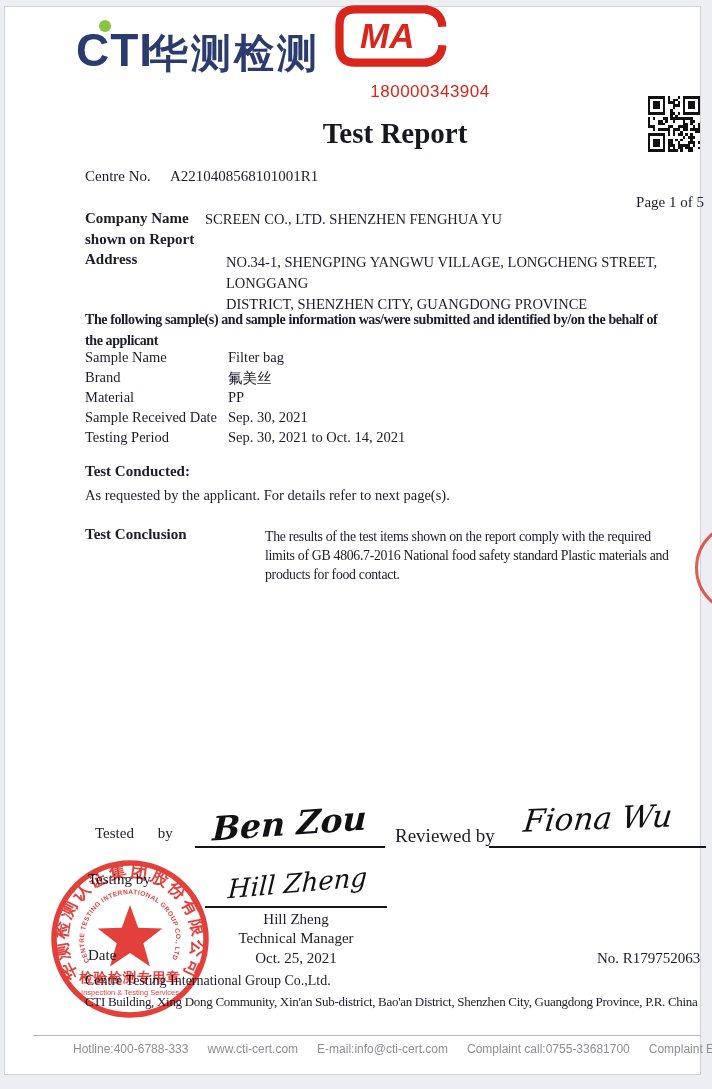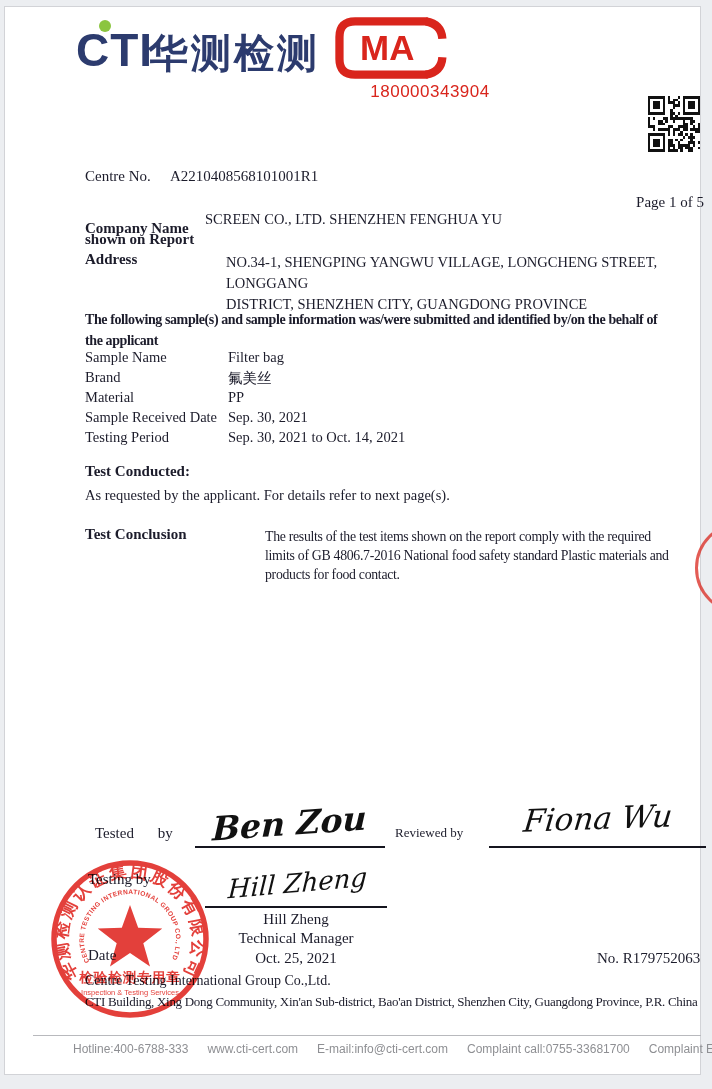--- a/index.html
+++ b/index.html
@@ -25,21 +25,21 @@
 </head>
 <body>
 
 <div class="screen">
   <div class="page"></div>
 
   <div class="abs navy b sans" style="left:36px;top:27px;font-size:46px;letter-spacing:1px;line-height:1;">CTI</div>
   <div class="abs" style="left:99px;top:20px;width:12px;height:12px;border-radius:50%;background:#8bc53f;"></div>
   <div class="abs navy b" style="left:148px;top:34px;font-size:40px;letter-spacing:3px;line-height:1;">华测检测</div>
 
-  <div class="abs" style="left:330px;top:14px;width:120px;height:68px;">
+  <div class="abs" style="left:330px;top:2px;width:120px;height:68px;font-style:italic;">
     <svg width="120" height="68" viewBox="0 0 130 74">
       <path d="M 106 8 H 27 Q 10 8 10 25 V 49 Q 10 66 27 66 H 106" fill="none" stroke="#d9251c" stroke-width="9"></path>
       <path d="M 104 8 Q 121 11 122 27" fill="none" stroke="#d9251c" stroke-width="9"></path>
       <path d="M 104 66 Q 121 63 122 47" fill="none" stroke="#d9251c" stroke-width="9"></path>
       <text x="62" y="50" text-anchor="middle" font-family="Liberation Sans, DejaVu Sans, sans-serif" font-size="38" font-weight="bold" fill="#d9251c">MA</text>
     </svg>
   </div>
   <div class="abs red sans" style="left:316px;top:82px;width:148px;text-align:center;font-size:17px;letter-spacing:.5px;">180000343904</div>
 
   <div class="abs" style="left:648px;top:96px;width:52px;height:56px;">
@@ -174,26 +174,27 @@
         <rect x="2" y="2" width="3" height="3" fill="#111"></rect>
         <rect x="14" y="0" width="7" height="7" fill="#111"></rect>
         <rect x="15" y="1" width="5" height="5" fill="#fff"></rect>
         <rect x="16" y="2" width="3" height="3" fill="#111"></rect>
         <rect x="0" y="14" width="7" height="7" fill="#111"></rect>
         <rect x="1" y="15" width="5" height="5" fill="#fff"></rect>
         <rect x="2" y="16" width="3" height="3" fill="#111"></rect>
       </svg>
   </div>
 
+  <div class="abs b" style="left:250px;top:117px;width:290px;text-align:center;font-size:29px;color:#17171f;">Test Report</div>
 
   <div class="abs" style="left:85px;top:168px;font-size:15px;">Centre No.</div>
   <div class="abs" style="left:170px;top:168px;font-size:15px;">A2210408568101001R1</div>
   <div class="abs" style="left:628px;top:168px;width:76px;text-align:right;font-size:15px;margin-top:26px;">Page 1 of 5</div>
 
-  <div class="abs lbl" style="left:85px;top:210px;margin-top:10px;">Company Name</div>
+  <div class="abs lbl" style="left:85px;top:210px;">Company Name</div>
   <div class="abs lbl" style="left:85px;top:231px;">shown on Report</div>
   <div class="abs val" style="left:205px;top:211px;width:480px;">SCREEN CO., LTD. SHENZHEN FENGHUA YU</div>
   <div class="abs lbl" style="left:85px;top:251px;">Address</div>
   <div class="abs val pre" style="left:205px;top:252px;width:500px;line-height:21px;margin-left:21px;">NO.34-1, SHENGPING YANGWU VILLAGE, LONGCHENG STREET, LONGGANG
 DISTRICT, SHENZHEN CITY, GUANGDONG PROVINCE</div>
 
   <div class="abs b pre" style="left:85px;top:309px;width:620px;font-size:14px;letter-spacing:-0.4px;line-height:21px;">The following sample(s) and sample information was/were submitted and identified by/on the behalf of
 the applicant</div>
 
   <div class="abs val" style="left:85px;top:349px;">Sample Name</div>
@@ -213,21 +214,21 @@
   <div class="abs pre" style="left:265px;top:527px;width:436px;font-size:13.8px;letter-spacing:-0.3px;line-height:19px;">The results of the test items shown on the report comply with the required
 limits of GB 4806.7-2016 National food safety standard Plastic materials and
 products for food contact.</div>
 
   <div class="abs" style="left:695px;top:522px;width:86px;height:86px;border:3px solid #d9251c;border-radius:50%;opacity:.75;"></div>
 
   <div class="abs" style="left:95px;top:825px;font-size:15px;word-spacing:20px;">Tested by</div>
   <div class="abs sig b" style="left:192px;top:804px;width:195px;font-size:33px;transform:rotate(-4deg) skewX(-6deg);">Ben Zou</div>
   <div class="abs sigline" style="left:195px;top:846px;width:190px;"></div>
 
-  <div class="abs" style="left:395px;top:825px;font-size:13px;text-align:center;">Reviewed by</div>
+  <div class="abs" style="left:395px;top:825px;font-size:19px;text-align:center;">Reviewed by</div>
   <div class="abs sig" style="left:488px;top:800px;width:220px;font-size:31px;transform:rotate(-2deg) skewX(-8deg);">Fiona Wu</div>
   <div class="abs sigline" style="left:489px;top:846px;width:217px;"></div>
 
   <div class="abs" style="left:88px;top:871px;font-size:15px;">Testing by</div>
   <div class="abs sig" style="left:205px;top:868px;width:185px;font-size:26px;transform:rotate(-5deg) skewX(-8deg);">Hill Zheng</div>
   <div class="abs sigline" style="left:205px;top:906px;width:182px;"></div>
 
   <div class="abs center" style="left:205px;top:911px;width:182px;font-size:15px;">Hill Zheng</div>
   <div class="abs center" style="left:205px;top:930px;width:182px;font-size:15px;">Technical Manager</div>
 

